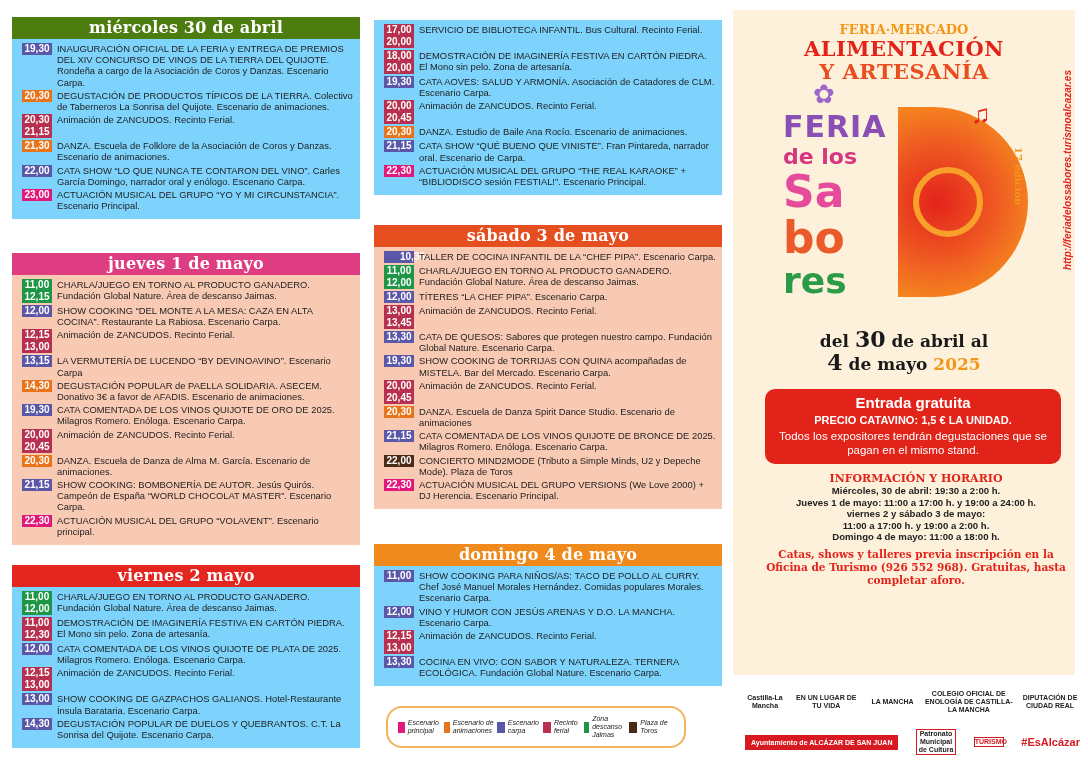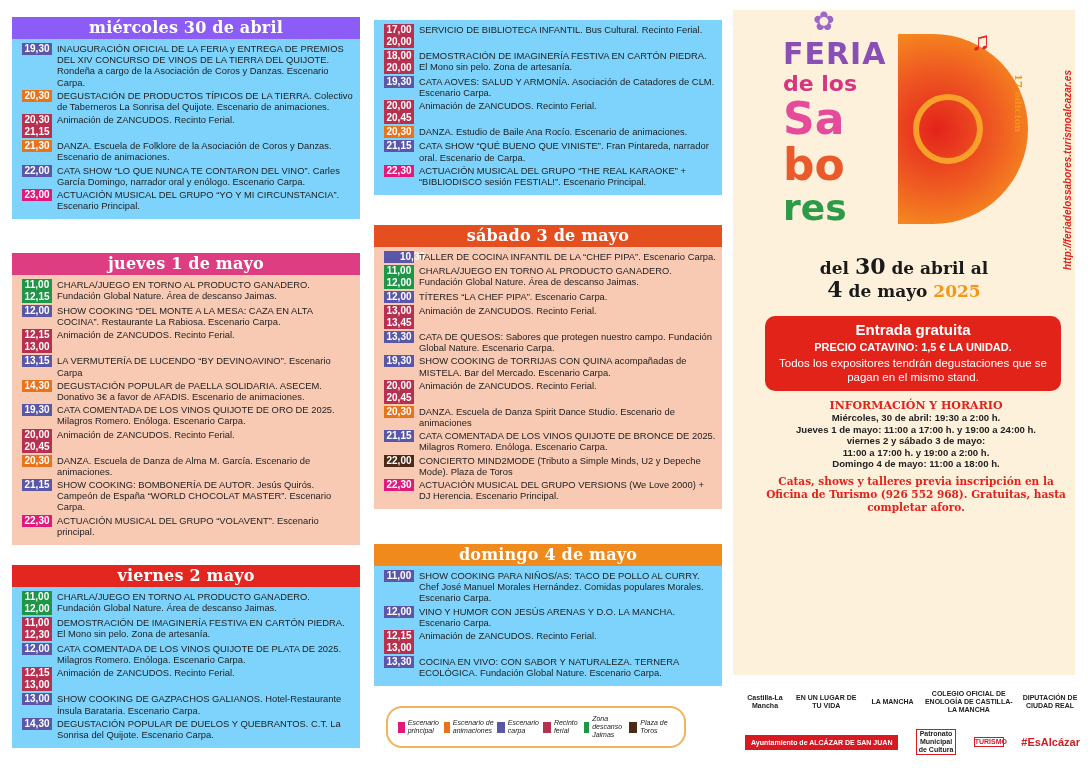--- a/index.html
+++ b/index.html
@@ -81,21 +81,21 @@
   .sp-row { display: flex; align-items: center; justify-content: space-between; height: 40px; }
   .sp { font-size: 7px; font-weight: bold; color: #222; text-align: center; line-height: 8px; }
   .sp-badge { background: #d71a21; color: #fff; padding: 4px 6px; font-size: 7px; font-weight: bold; }
   .sp-hash { color: #d71a21; font-size: 11px; font-weight: bold; }
 </style>
 </head>
 <body>
 
 <div class="col col-left">
   <div class="day" id="day0" style="top:17px;">
-    <div class="day-header" style="background: #8b5cf6;">miércoles 30 de abril</div>
+    <div class="day-header" style="background: #4d7c0f;">miércoles 30 de abril</div>
     <div class="day-body bg-cream">
         <div class="event">
           <div class="times">
             <span class="time" style="background: rgb(90, 86, 168);">19,30</span>
           </div>
           <div class="desc">INAUGURACIÓN OFICIAL DE LA FERIA y ENTREGA DE PREMIOS DEL XIV CONCURSO DE VINOS DE LA TIERRA DEL QUIJOTE. Rondeña a cargo de la Asociación de Coros y Danzas. Escenario Carpa.</div>
         </div>
         <div class="event">
           <div class="times">
             <span class="time" style="background: rgb(232, 115, 26);">20,30</span>
@@ -420,20 +420,25 @@
       <span class="swatch" style="background: rgb(31, 150, 70);"></span>
       <span class="legend-label">Zona descanso Jaimas</span>
     </div>
     <div class="legend-item">
       <span class="swatch" style="background: rgb(74, 43, 23);"></span>
       <span class="legend-label">Plaza de Toros</span>
     </div>
   </div>
 
 <div class="col col-right">
+  <div class="r-top">
+    <div class="r-kicker">FERIA·MERCADO</div>
+    <div class="r-title1">ALIMENTACIÓN</div>
+    <div class="r-title2">Y ARTESANÍA</div>
+  </div>
 
   <div class="logo-area">
     <div class="flower">✿</div>
     <div class="disc">
         <div class="disc-inner"></div>
       </div>
     <div class="note">♫</div>
     <div class="logo-text">
       <div class="lt-feria">FERIA</div>
       <div class="lt-delos">de los</div>

